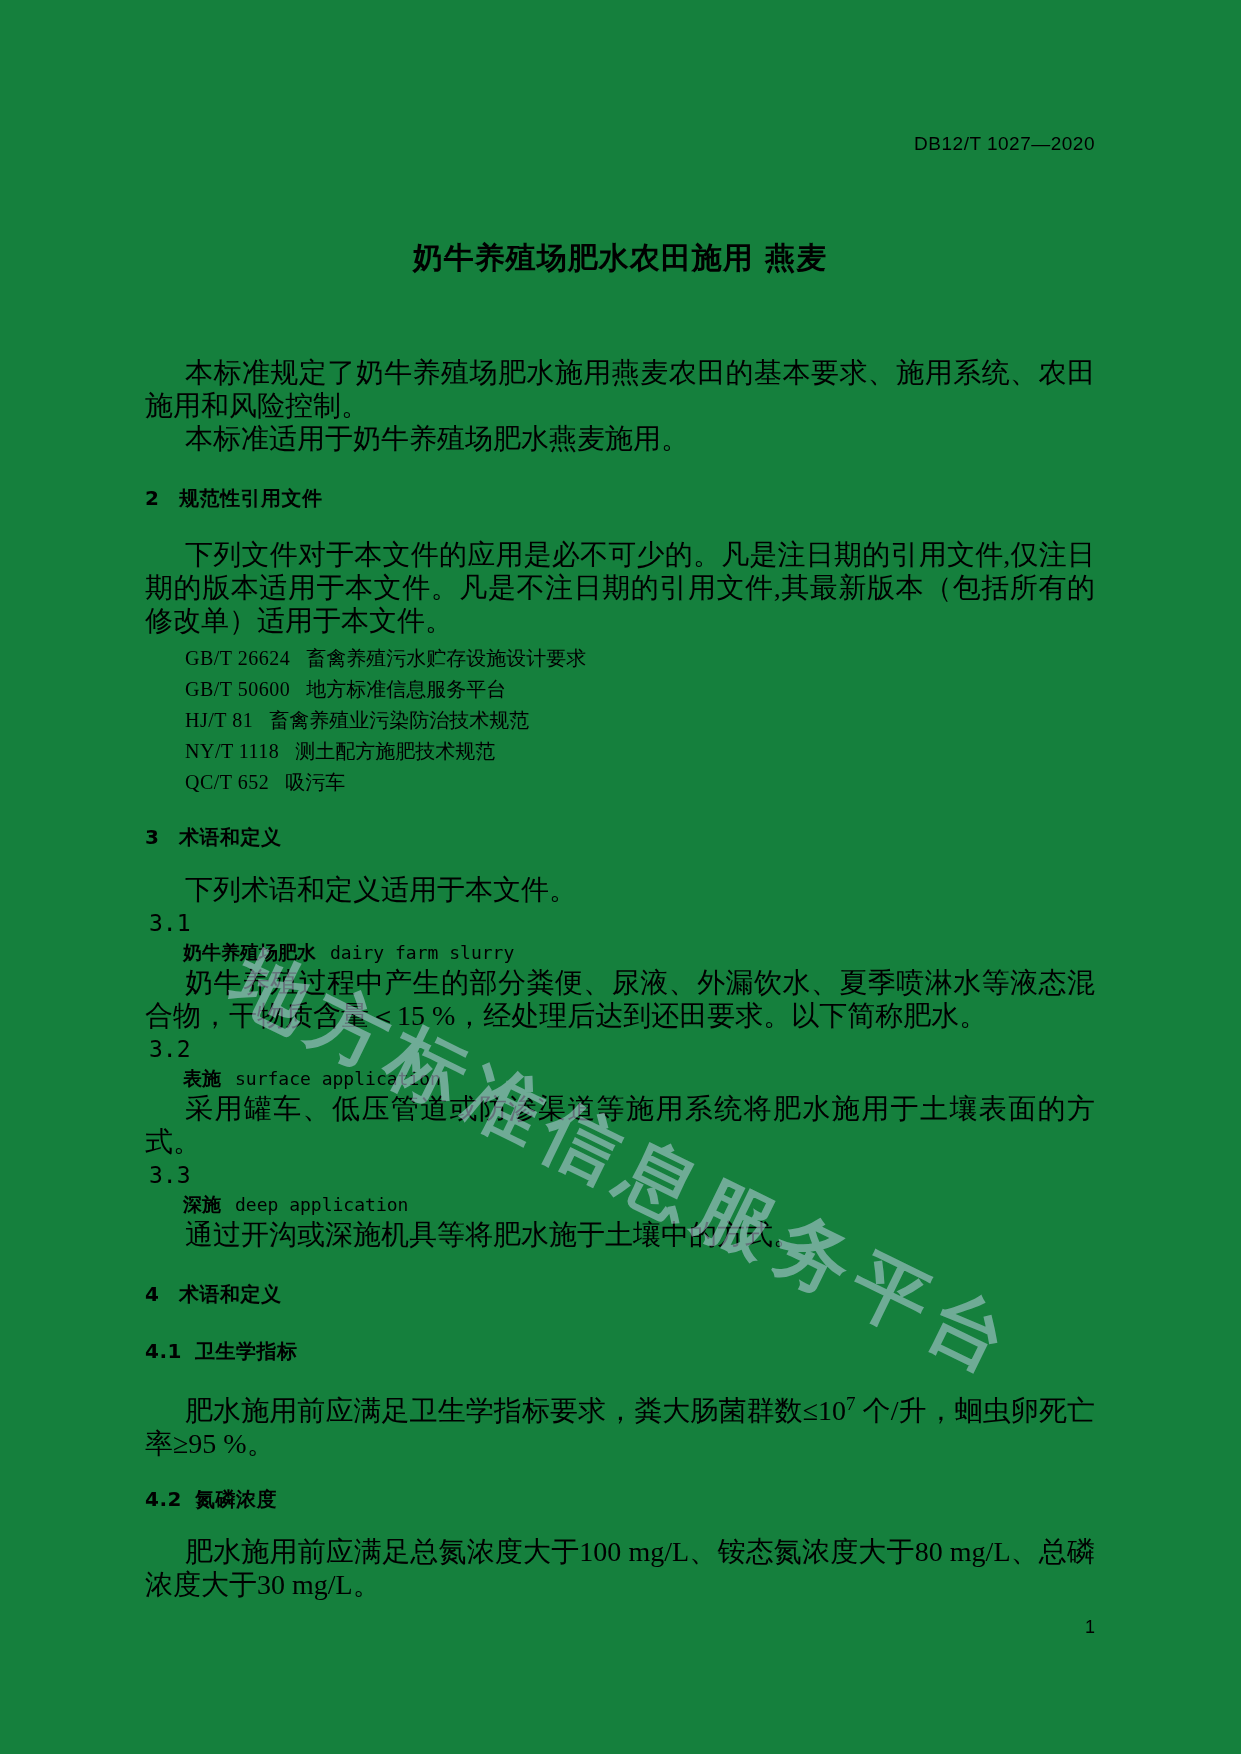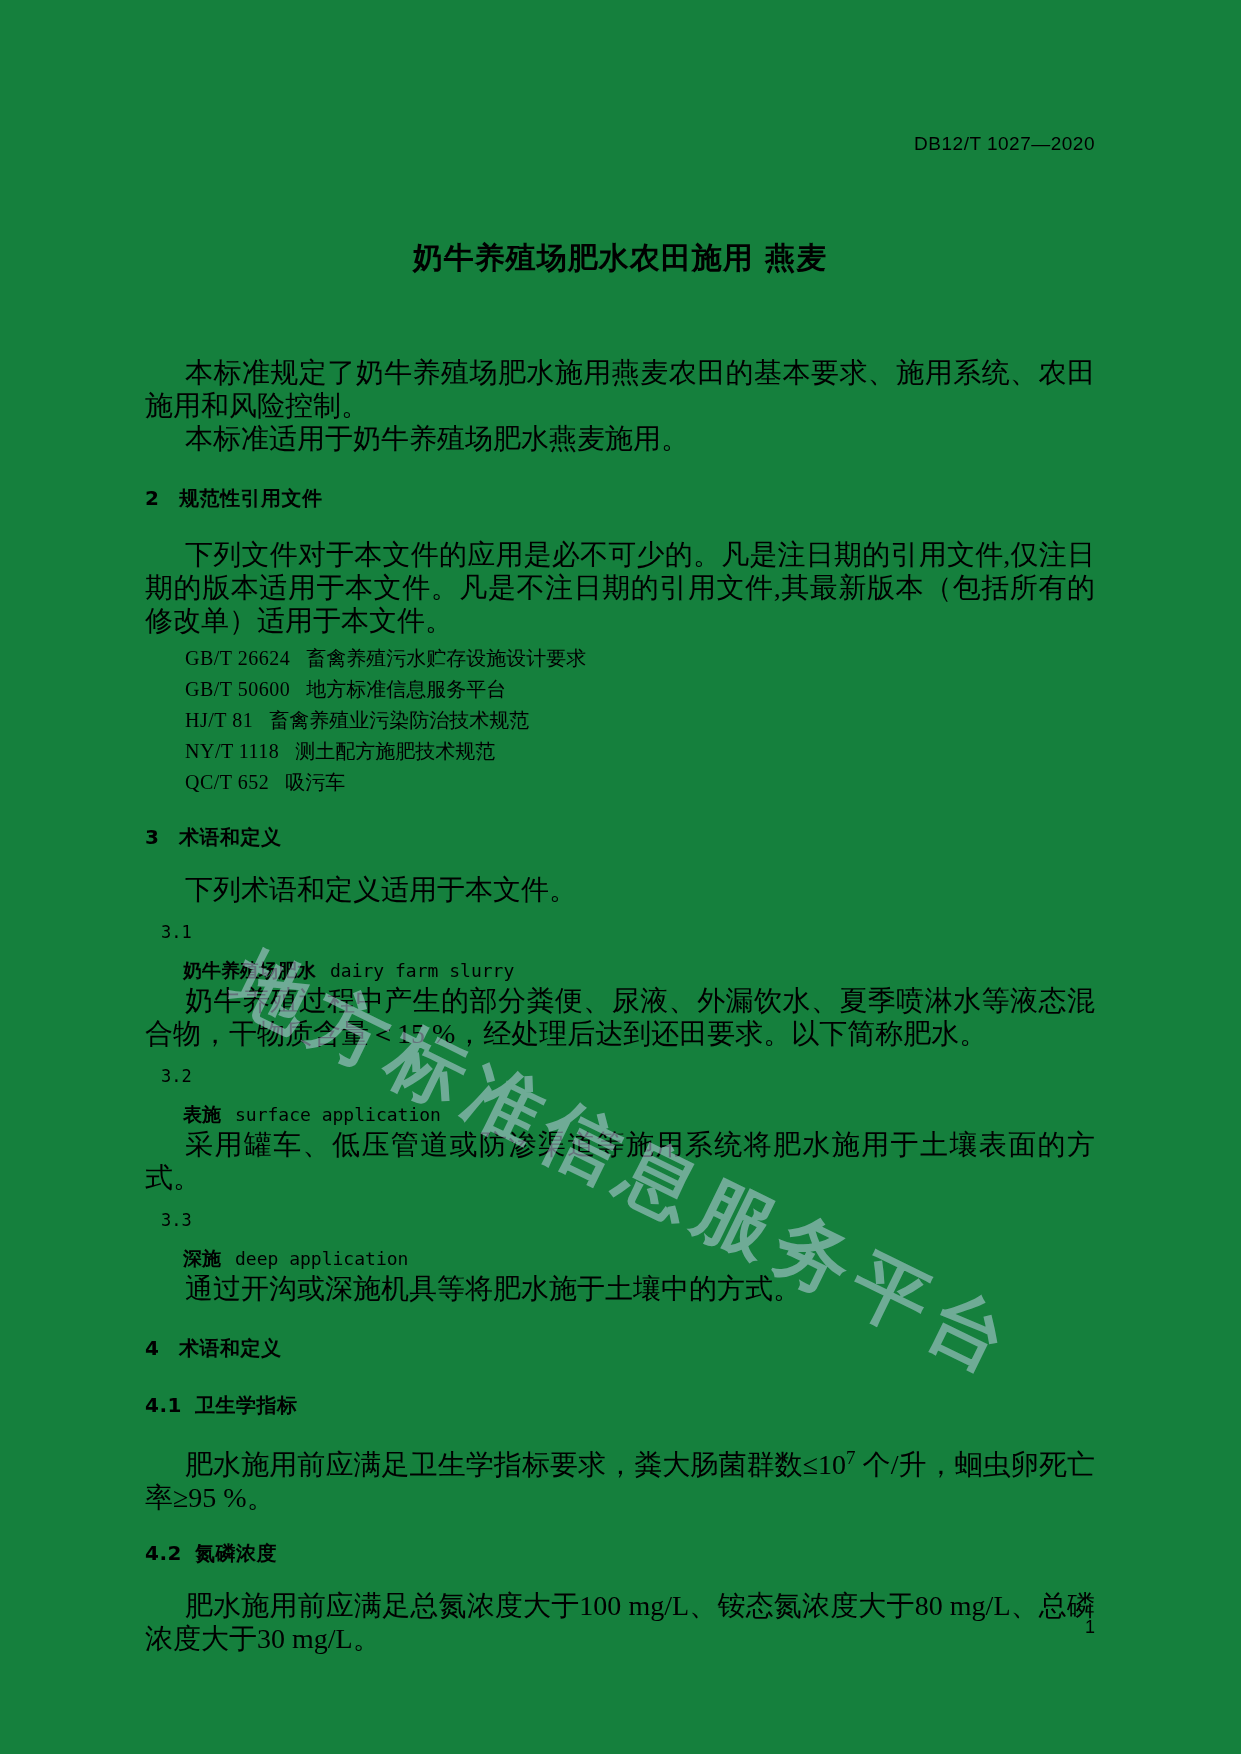--- a/index.html
+++ b/index.html
@@ -73,22 +73,22 @@
     font-size: 20px;
     margin: 0;
     letter-spacing: 0.5px;
   }
   .h2 .num {
     display: inline-block;
     min-width: 50px;
   }
   .clause-num {
     font-family: "DejaVu Sans Mono", "Liberation Mono", monospace;
-    font-size: 17px;
-    margin: 16px;
+    font-size: 23px;
+    margin: 4px;
   }
   .term-line {
     font-family: "DejaVu Sans", "Liberation Sans", sans-serif;
     font-weight: bold;
     font-size: 19px;
     margin: 0;
     text-indent: 38px;
   }
   .term-line .en {
     font-family: "DejaVu Sans Mono", "Liberation Mono", monospace;

